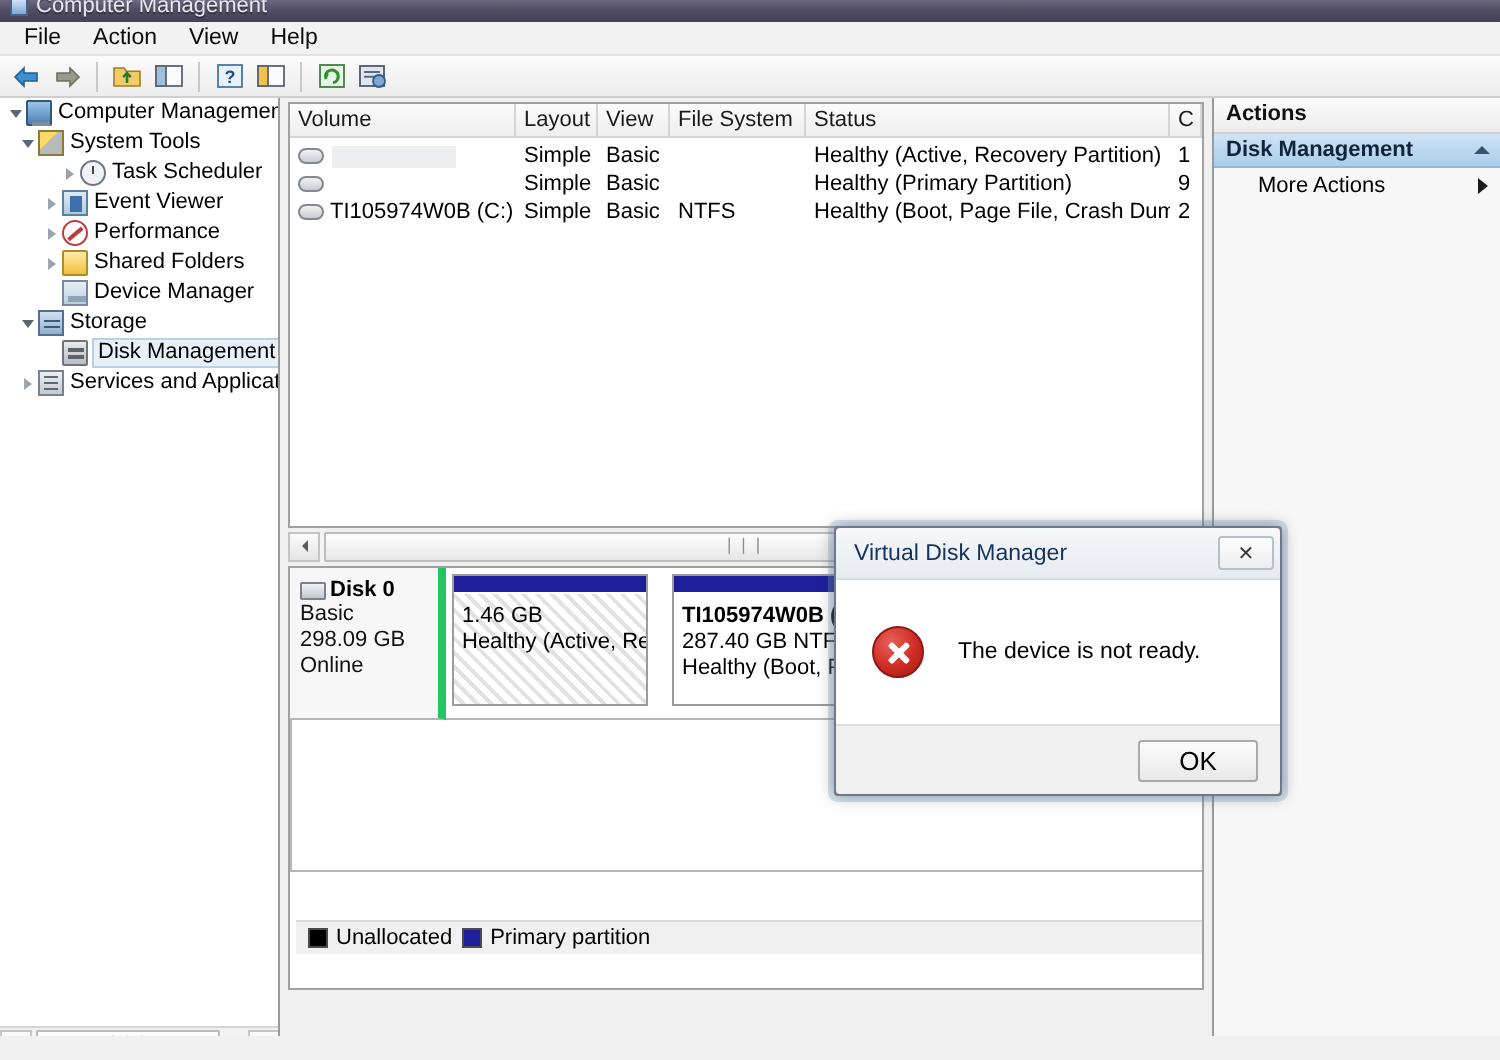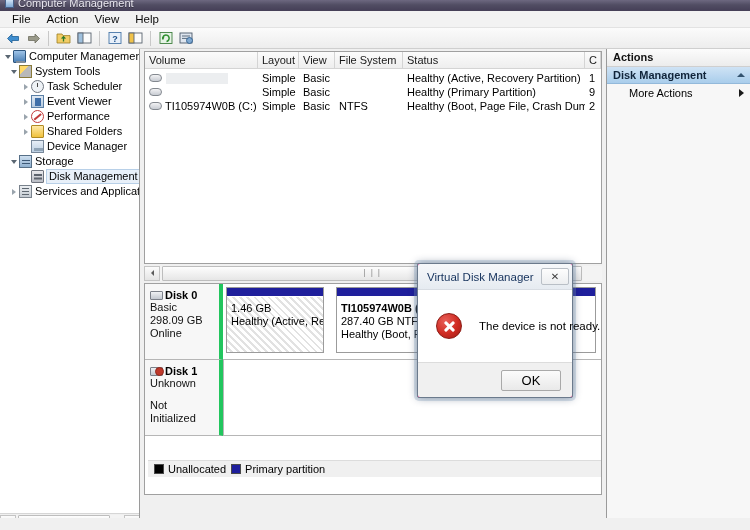--- a/index.html
+++ b/index.html
@@ -290,21 +290,21 @@
   .chev-up { width:0;height:0;border-left:4px solid transparent;border-right:4px solid transparent;border-bottom:4px solid #33536f; }
   .act-item {
     height: 17px; display: flex; align-items: center;
     padding: 0 6px 0 22px; font-size: 11px; cursor: default; color:#000;
   }
   .act-item .sp { flex: 1; }
   .chev-right { width:0;height:0;border-top:4px solid transparent;border-bottom:4px solid transparent;border-left:5px solid #1a1a1a; }
 
   
   .dlg {
-    position: absolute; left: 417px; top: 214px; width: 156px; height: 135px;
+    position: absolute; left: 417px; top: 214px; width: 224px; height: 135px;
     background: #ec4899;
     border: 1px solid #6b7a8c;
     box-shadow: 0 0 8px rgba(20,40,70,.45), 0 0 0 3px rgba(140,170,200,.30);
     border-radius: 2px;
     z-index: 50;
   }
   .dlg-title {
     height: 26px; display: flex; align-items: center;
     background: linear-gradient(to bottom,#f6f8fa,#e6ebf1);
     border-bottom: 1px solid #d8dde3;
@@ -445,21 +445,21 @@
         </div>
 
         <div class="tree-row" style="padding-left:8px">
           <div class="tw">
               <div class="tw-tri open"></div>
             </div>
           <div class="ticon ic-tools"></div>
           <span class="tr-label">System Tools</span>
         </div>
 
-        <div class="tree-row" style="padding-left:20px">
+        <div class="tree-row" style="padding-left:29px">
           <div class="tw">
               <div class="tw-tri"></div>
             </div>
           <div class="ticon ic-clock"></div>
           <span class="tr-label">Task Scheduler</span>
         </div>
 
         <div class="tree-row" style="padding-left:20px">
           <div class="tw">
               <div class="tw-tri"></div>
@@ -624,31 +624,20 @@
               <div class="part-bar"></div>
               <div class="part-body">
                 <div class="part-name"></div>
                 <div class="part-txt"></div>
               </div>
             </div>
           </div>
         </div>
 
         <div class="disk-row">
-          <div class="disk-info" style="height:76px">
-            <div class="disk-title">
-              <div class="disk-ico err"></div>
-              <span>Disk 1</span>
-            </div>
-            <div class="disk-meta">
-              <div>Unknown</div>
-              <div class="sp"></div>
-              <div>Not Initialized</div>
-            </div>
-          </div>
           <div class="empty-area" style="height:76px"></div>
         </div>
 
         <div class="legend">
           <div class="lg-item">
             <span class="lg-sw" style="background:#000000"></span>
             <span>Unallocated</span>
           </div>
           <div class="lg-item">
             <span class="lg-sw" style="background:#1f1f9c"></span>

